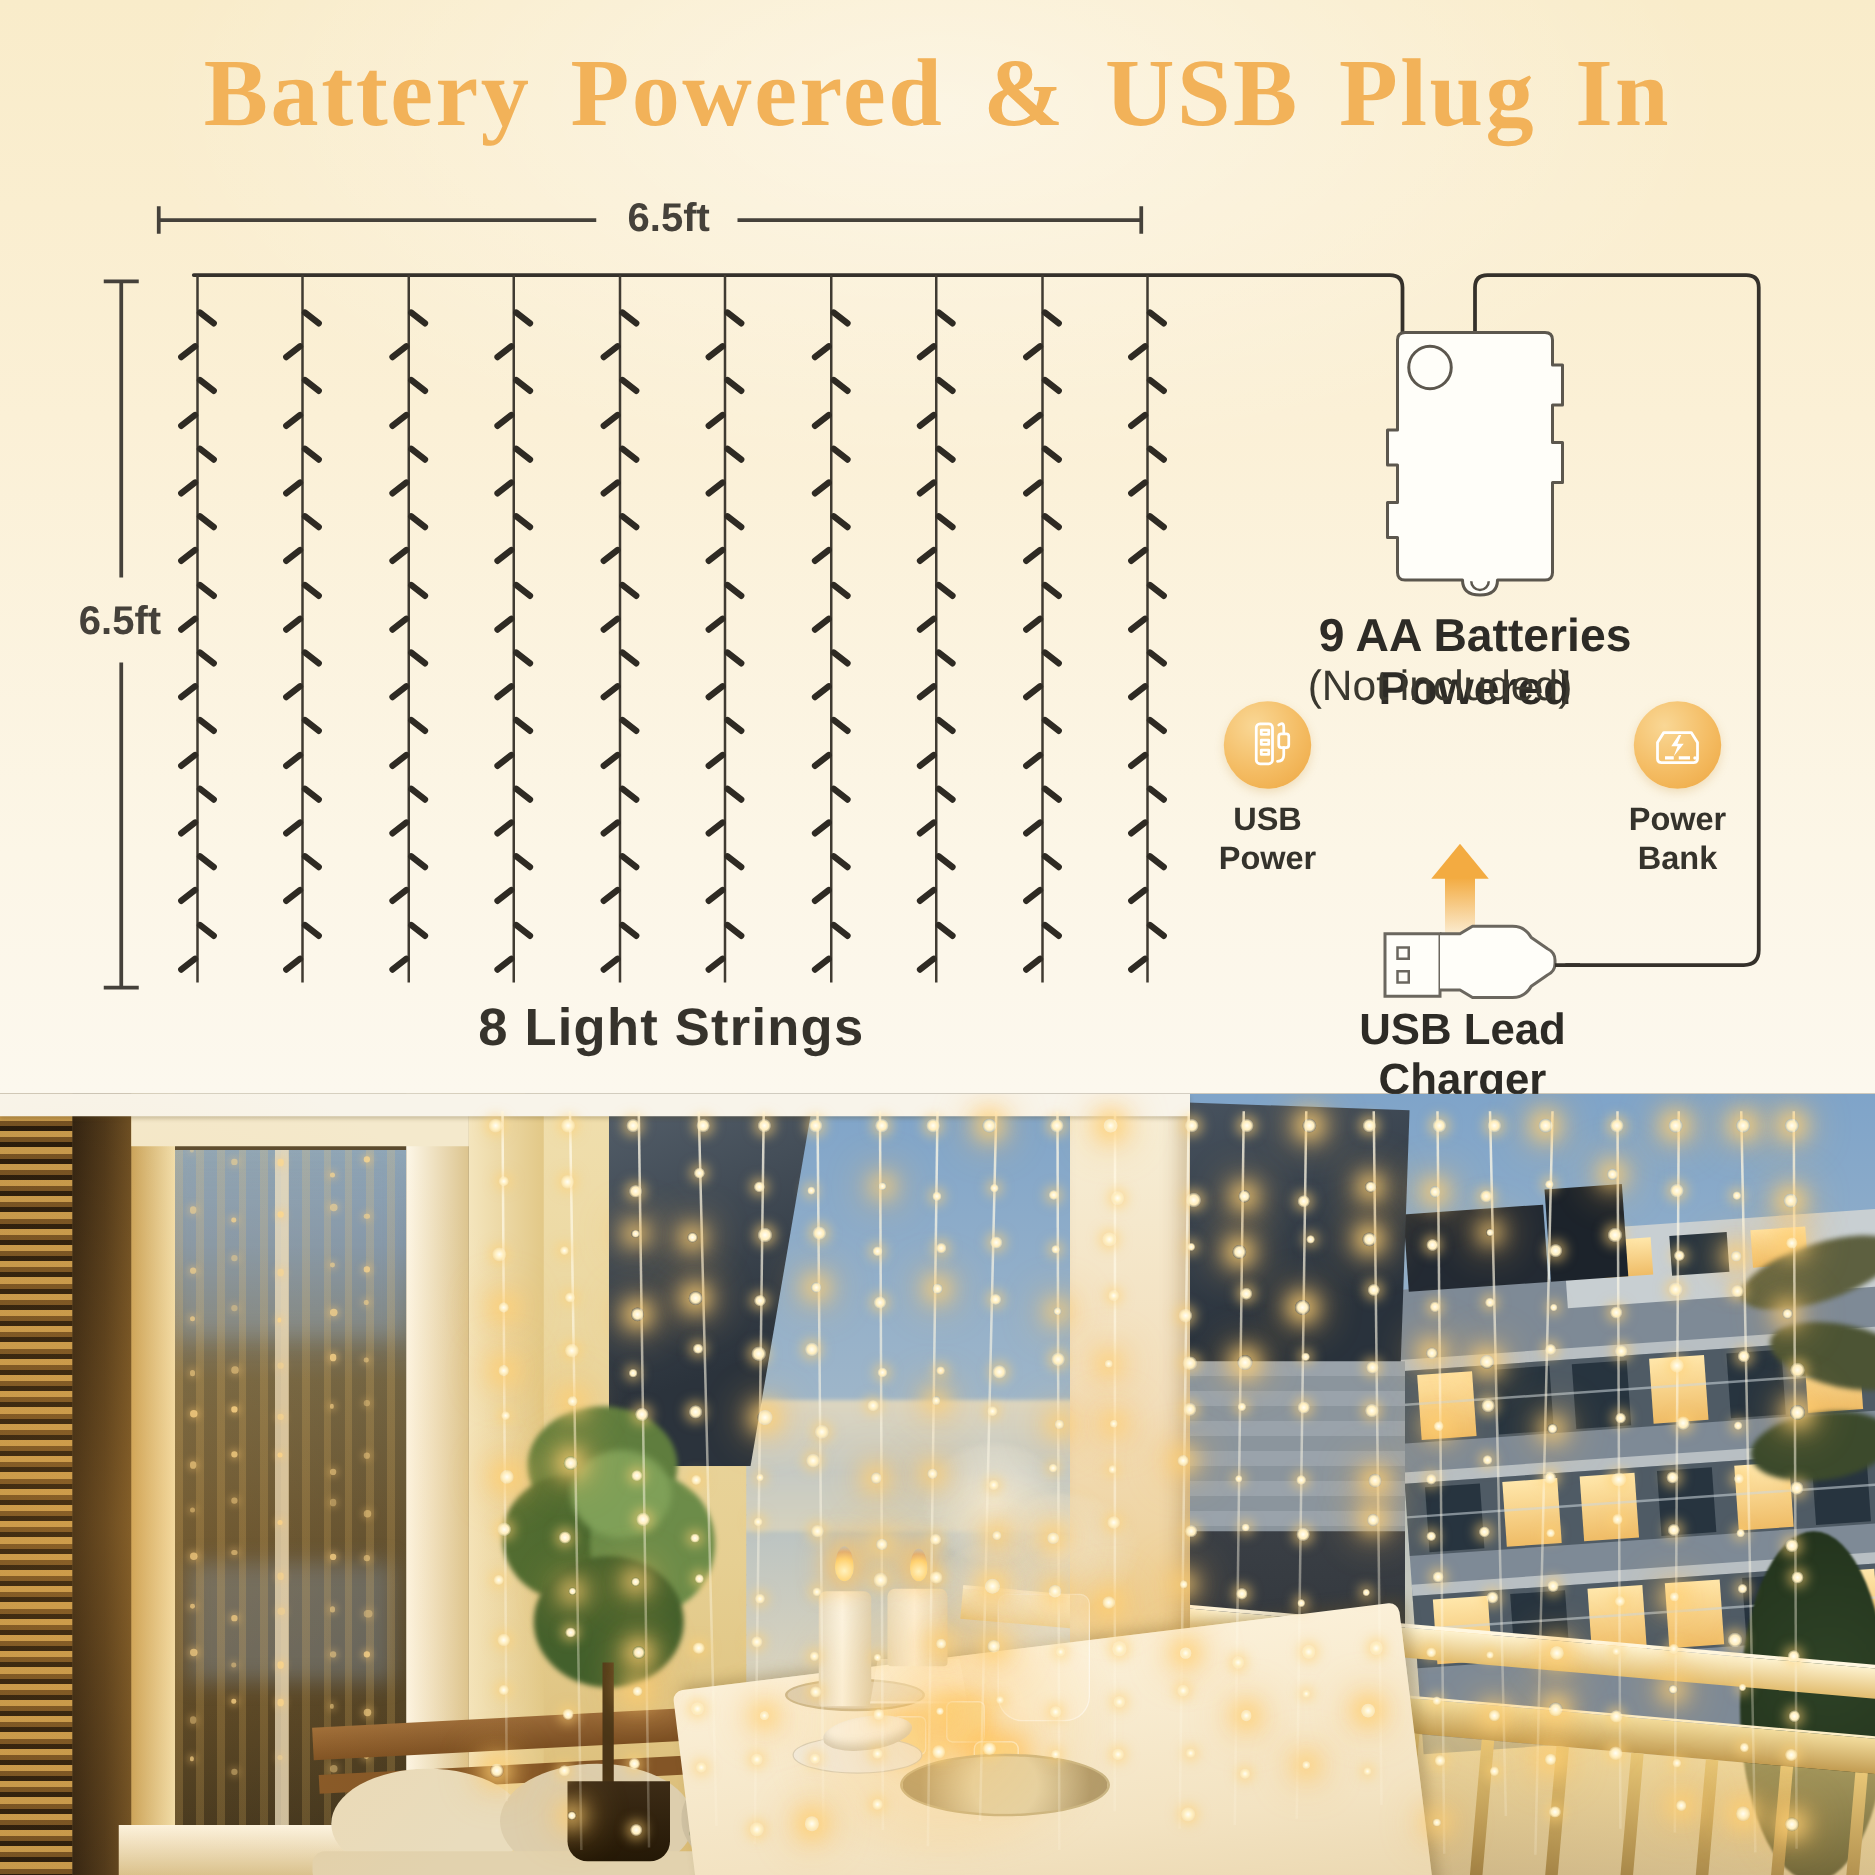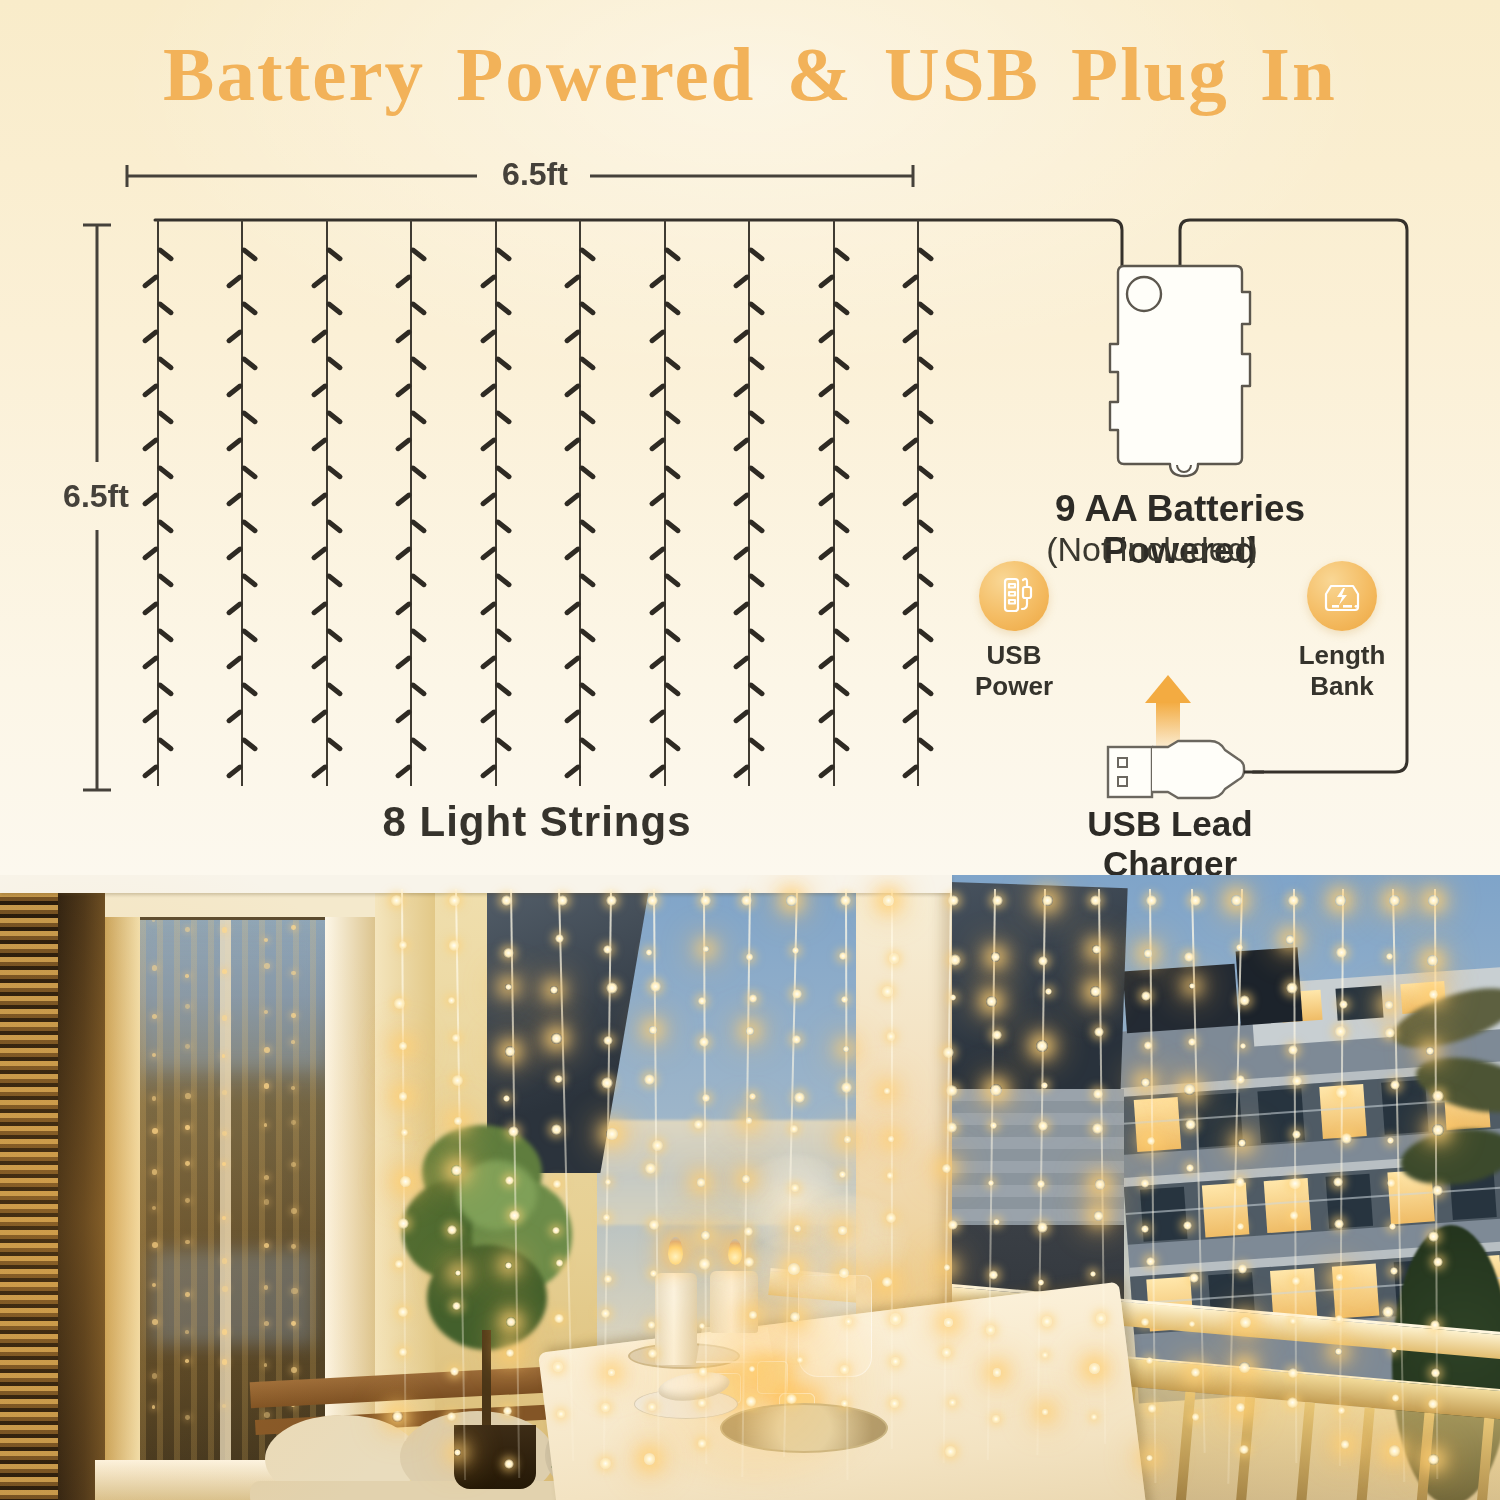--- a/index.html
+++ b/index.html
@@ -307,21 +307,21 @@
       <div class="source">
         <div class="circle">
           <svg width="44" height="44" viewBox="0 0 44 44" fill="none" stroke="#fff" stroke-width="2.2" stroke-linejoin="round" stroke-linecap="round">
             <path d="M11,12 h22 l5,8 v13 q0,3 -3,3 h-26 q-3,0 -3,-3 v-13 z"></path>
             <path d="M23,14 l-6,9 h5 l-3,8 8,-10 h-5 l3,-7 z" fill="#fff" stroke="none"></path>
             <rect x="12" y="31" width="7" height="2.6" fill="#fff" stroke="none"></rect>
               <rect x="23" y="31" width="9" height="2.6" fill="#fff" stroke="none"></rect>
               <circle cx="36" cy="32.3" r="1.4" fill="#fff" stroke="none"></circle>
           </svg>
         </div>
-        <div class="srcLabel">Length Bank</div>
+        <div class="srcLabel">Power Bank</div>
       </div>
     </div>
 
     <div id="arrowHead"></div>
     <div id="arrowStem"></div>
 
     <svg class="lines" style="left:1020px;top:735px" width="245" height="72" viewBox="0 0 245 72">
       <rect x="88" y="12" width="44" height="50" fill="#fffef9" stroke="#6b675f" stroke-width="2.4"></rect>
       <rect x="98" y="23" width="9" height="9" fill="none" stroke="#6b675f" stroke-width="2"></rect>
       <rect x="98" y="42" width="9" height="9" fill="none" stroke="#6b675f" stroke-width="2"></rect>

